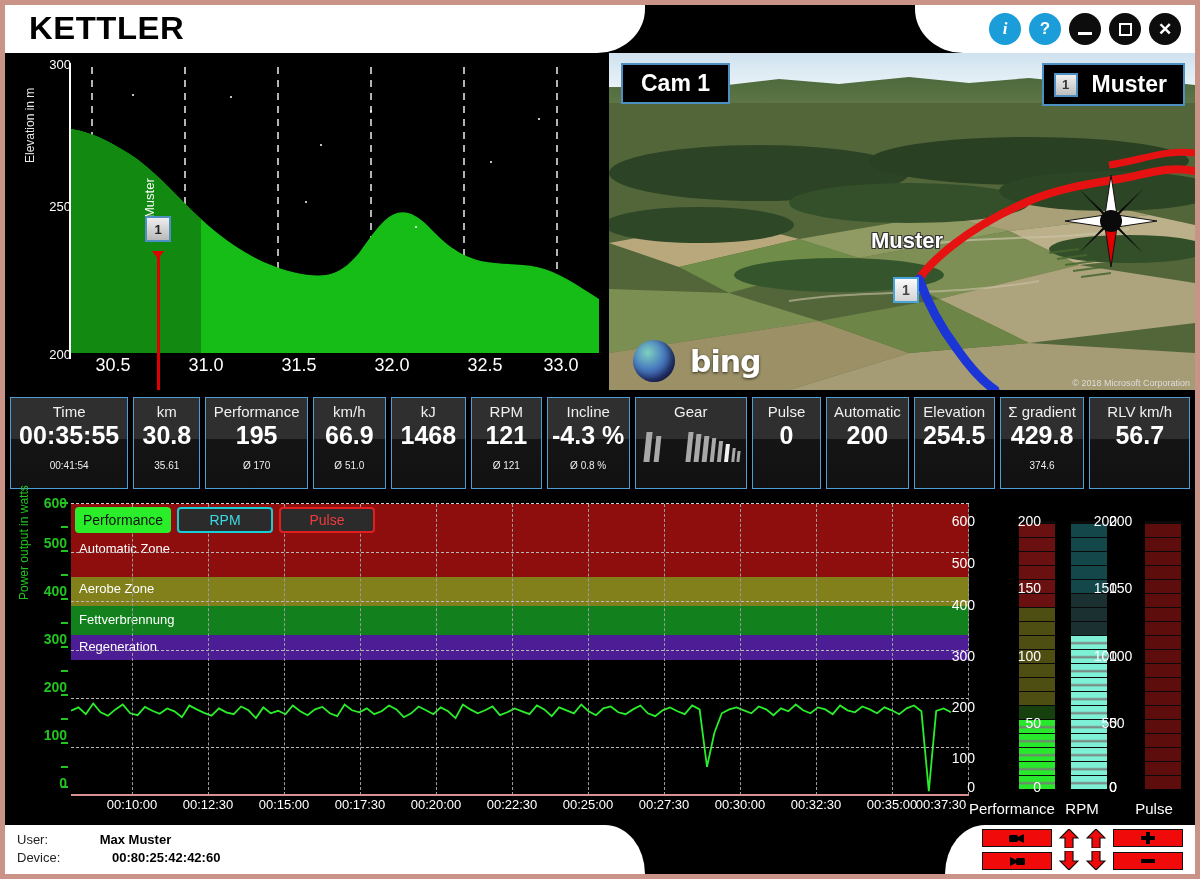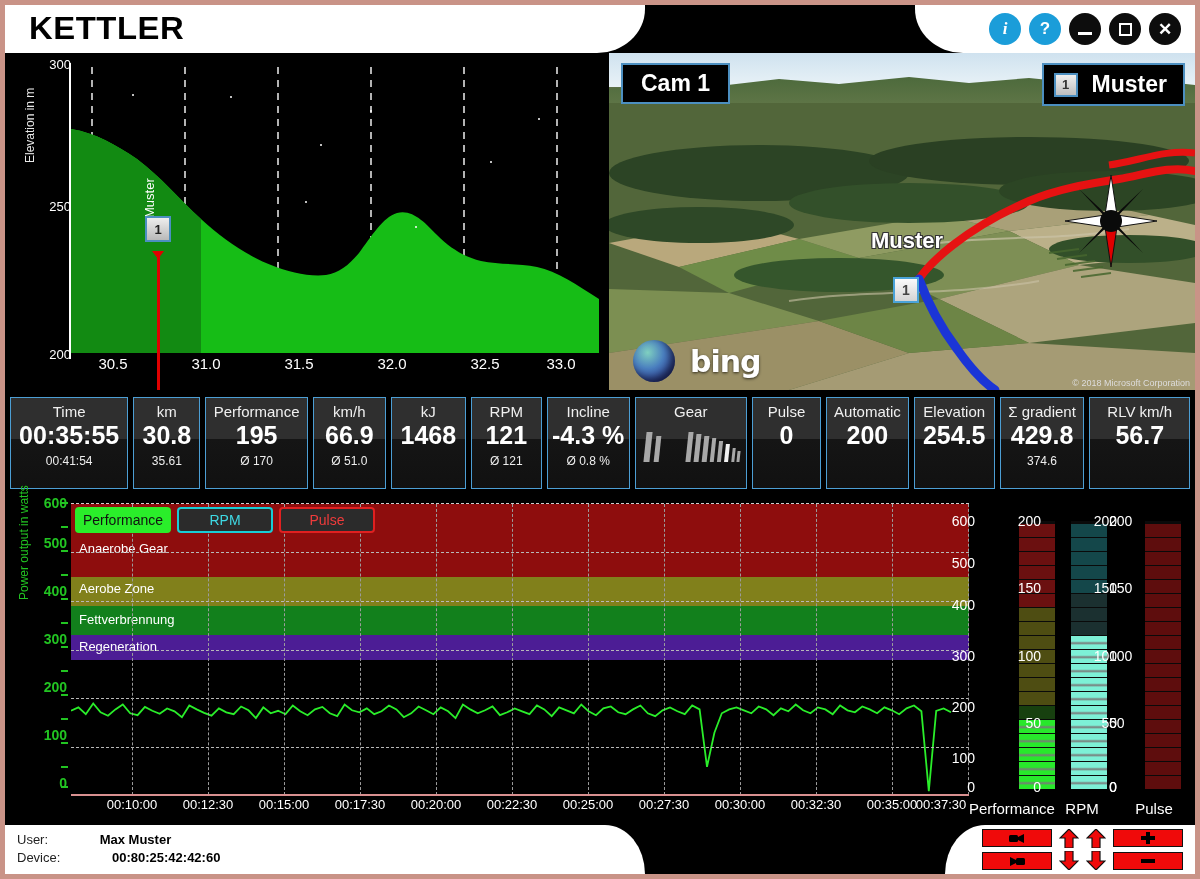--- a/index.html
+++ b/index.html
@@ -72,21 +72,21 @@
   }
   .elev-plot {
     position:absolute; left:66px; top:14px; width:528px; height:286px;
     overflow:hidden;
   }
   .elev-axis-y { position:absolute; left:40px; top:10px; width:26px; height:296px; }
   .elev-axis-y span {
     position:absolute; right:0; color:#fff; font-size:13px; text-align:right;
   }
   .elev-axis-x { position:absolute; left:0; top:302px; width:600px; height:30px;}
-  .elev-axis-x span { position:absolute; color:#fff; font-size:15px; transform:translateX(-50%); }
+  .elev-axis-x span { position:absolute; color:#fff; font-size:18px; transform:translateX(-50%); }
   .elev-tickline {
     position:absolute; left:64px; top:10px; width:2px; height:296px;
     background:#fff;
   }
   .elev-baseline {
     position:absolute; left:64px; top:298px; width:530px; height:2px; background:#fff;
   }
   .marker-label {
     position:absolute; color:#fff; font-size:13px;
     transform:rotate(-90deg); transform-origin:left bottom; white-space:nowrap;
@@ -173,21 +173,21 @@
     background:linear-gradient(to bottom, #2f2f2f 0%, #2f2f2f 46%, #151515 46%, #111 100%);
     display:flex; flex-direction:column; align-items:center;
     position:relative; overflow:hidden;
   }
   .tile .t-head {
     color:#f0f0f0; font-size:15px; margin-top:5px; white-space:nowrap;
   }
   .tile .t-val {
     color:#fff; font-size:25px; font-weight:bold; margin-top:1px; white-space:nowrap;
   }
-  .tile .t-sub { color:#eee; font-size:12px; margin-top:4px; white-space:nowrap; }
+  .tile .t-sub { color:#eee; font-size:10px; margin-top:10px; white-space:nowrap; }
   .gear-graphic { margin-top:8px; height:34px; width:100px; position:relative; }
   .gear-graphic i {
     position:absolute; bottom:0; background:#a8a8a8; display:block;
     transform:skewX(-6deg);
   }
   .gear-graphic i.hl { background:#f2f2f2; }
 
   
   .perf {
     position:absolute; left:0; top:490px; width:968px; height:330px;
@@ -540,21 +540,21 @@
     <div class="perf-ytick" style="top:175px;"></div>
     <div class="perf-ytick" style="top:199px;"></div>
     <div class="perf-ytick" style="top:223px;"></div>
     <div class="perf-ytick" style="top:247px;"></div>
     <div class="perf-ytick" style="top:271px;"></div>
     <div class="perf-ytick" style="top:291px;"></div>
 
     <div class="perf-plot">
       
       <div class="zone" style="top:0px;   height:73px; background:#8e0d0d;">
-        <span style="top:37px;">Anaerobe Gear</span>
+        <span style="top:37px;">Automatic Zone</span>
       </div>
       <div class="zone" style="top:73px;  height:29px; background:#81801b;">
         <span style="top:4px;">Aerobe Zone</span>
       </div>
       <div class="zone" style="top:102px; height:29px; background:#12801c;">
         <span style="top:6px;">Fettverbrennung</span>
       </div>
       <div class="zone" style="top:131px; height:25px; background:#4c1d95;">
         <span style="top:4px;">Regeneration</span>
       </div>

